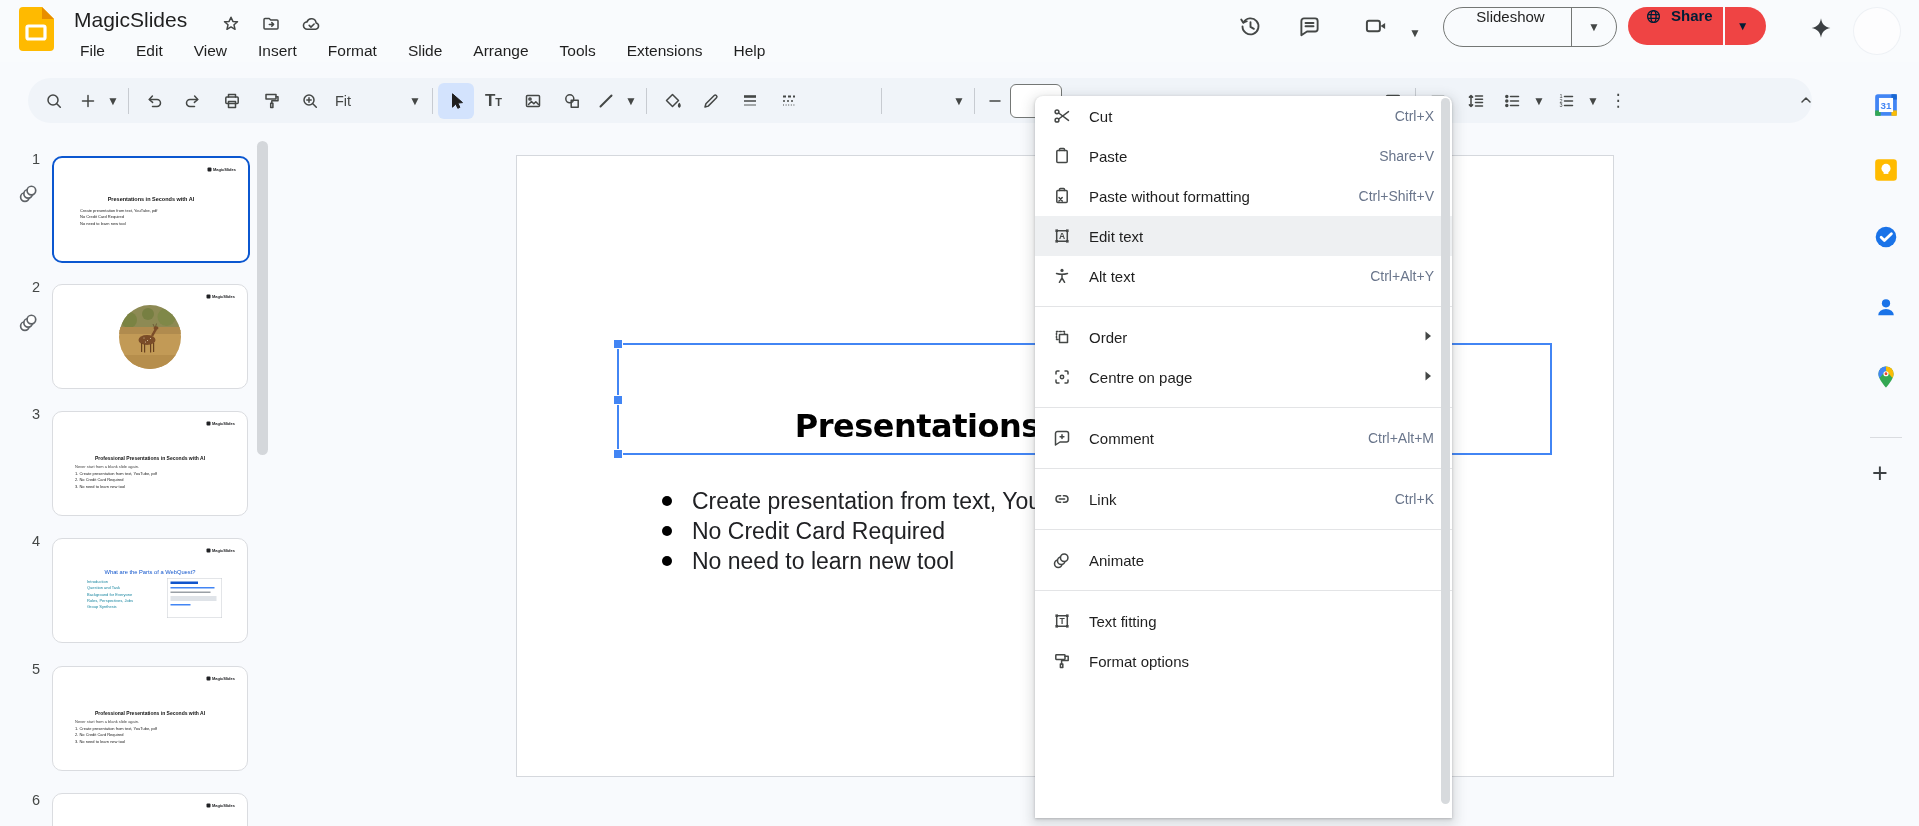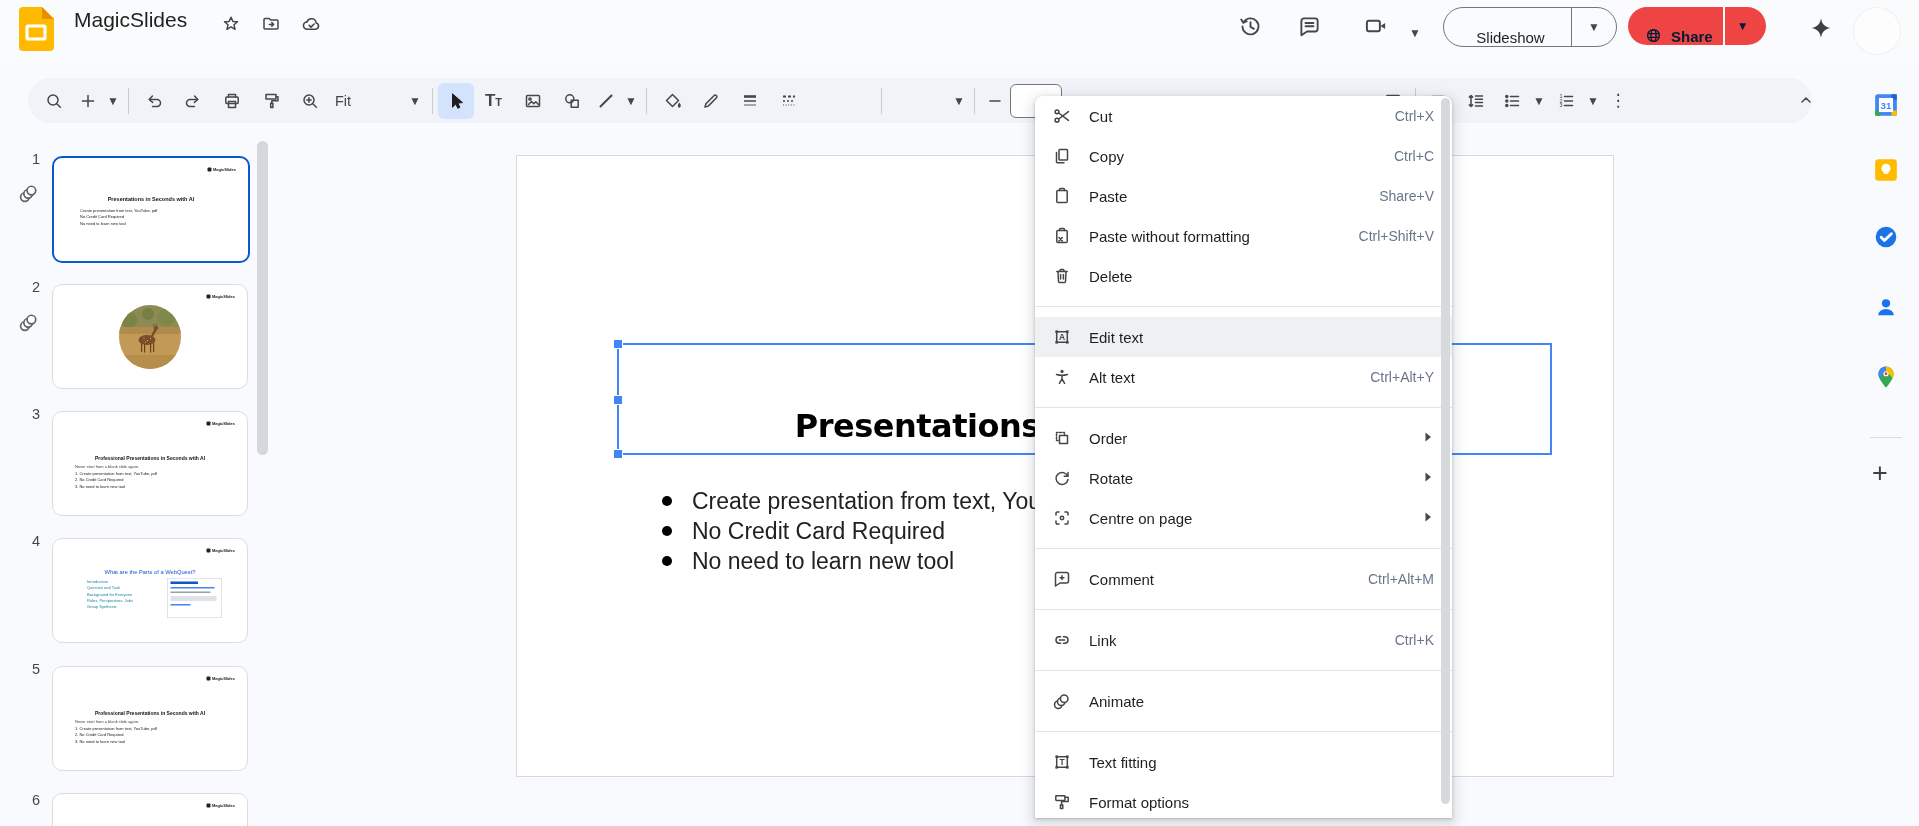--- a/index.html
+++ b/index.html
@@ -9,21 +9,21 @@
   .ic svg{display:block}
   
   #header{position:absolute;left:0;top:0;width:1919px;height:62px;background:#f9fbfd}
   #logo{position:absolute;left:18px;top:7px;width:36px;height:44px}
   #doc-title{position:absolute;left:74px;top:8px;font-size:21px;color:#1f1f1f}
   .title-ic{position:absolute;top:13px;width:22px;height:22px;color:#444746}
   #menubar{position:absolute;left:78px;top:40px;display:flex;gap:27px;font-size:15.5px;color:#1f1f1f}
   #menubar .mi{padding:2px 2px;border-radius:4px;cursor:default}
   
   .hr-ic{position:absolute;top:13px;width:26px;height:26px;color:#444746}
-  .pill{position:absolute;top:7px;height:38px;display:flex;align-items:flex-end;border-radius:20px;font-size:15px}
+  .pill{position:absolute;top:7px;height:38px;display:flex;align-items:flex-start;border-radius:20px;font-size:15px}
   #slideshow-btn{left:1443px;width:172px;border:1px solid #747775;background:#f9fbfd;color:#1f1f1f}
   #slideshow-btn .lbl{flex:1;text-align:center;padding-left:6px}
   #slideshow-btn .dd{width:44px;align-self:stretch;display:flex;align-items:center;justify-content:center;border-left:1px solid #747775}
   #share-btn{left:1628px;width:138px;background:#ef4444;color:#001d35;font-weight:bold}
   #share-btn .g{margin-left:16px;margin-right:8px;display:flex}
   #share-btn .dd{width:36px;align-self:stretch;display:flex;align-items:center;justify-content:center;border-left:2px solid #f9fbfd;margin-left:10px}
   .caret{font-size:12px;color:#444746;line-height:1}
   #avatar{position:absolute;left:1854px;top:8px;width:46px;height:46px;border-radius:50%;background:#fdfdfe;box-shadow:0 0 0 1px #eef1f5}
   
   #toolbar{position:absolute;left:28px;top:78px;width:1784px;height:45px;background:#f0f4f9;border-radius:23px}
@@ -102,20 +102,43 @@
         <path d="M8.3 10.4h4.2M10.8 8.6l1.8 1.8-1.8 1.8"></path>
       </svg>
   </span>
   <span class="title-ic ic" style="left:300px">
     <svg width="21" height="21" viewBox="0 0 20 20" fill="none" stroke="currentColor" stroke-width="1.5" stroke-linecap="round" stroke-linejoin="round">
         <path d="M6 14.5a3.5 3.5 0 0 1-.3-7A4.5 4.5 0 0 1 14.4 8.6a3 3 0 0 1-.4 5.9z"></path>
         <path d="M7.8 10.8l1.7 1.7 3-3"></path>
       </svg>
   </span>
 
+  <div id="menubar">
+
+      <span class="mi">File</span>
+
+      <span class="mi">Edit</span>
+
+      <span class="mi">View</span>
+
+      <span class="mi">Insert</span>
+
+      <span class="mi">Format</span>
+
+      <span class="mi">Slide</span>
+
+      <span class="mi">Arrange</span>
+
+      <span class="mi">Tools</span>
+
+      <span class="mi">Extensions</span>
+
+      <span class="mi">Help</span>
+
+  </div>
 
   <span class="hr-ic ic" style="left:1237px">
     <svg width="25" height="25" viewBox="0 0 20 20" fill="none" stroke="currentColor" stroke-width="1.5" stroke-linecap="round" stroke-linejoin="round">
         <path d="M4.4 6.8A6.4 6.4 0 1 1 3.6 10"></path>
         <path d="M2.6 4.4l1.6 2.6 2.8-1.2"></path>
         <path d="M10 6.6v3.7l2.7 1.6"></path>
       </svg>
   </span>
   <span class="hr-ic ic" style="left:1296px">
     <svg width="25" height="25" viewBox="0 0 20 20" fill="none" stroke="currentColor" stroke-width="1.5" stroke-linecap="round" stroke-linejoin="round">
@@ -500,31 +523,20 @@
           <circle cx="5" cy="5.8" r="1.9"></circle>
           <circle cx="5" cy="14.2" r="1.9"></circle>
           <path d="M6.7 7 16.5 14.4M6.7 13 16.5 5.6"></path>
         </svg>
       </span>
       <span class="lbl">Cut</span>
       <span class="shortcut">Ctrl+X</span>
 
     </div>
 
-    <div class="menu-item">
-      <span class="mic ic">
-        <svg width="20" height="20" viewBox="0 0 20 20" fill="none" stroke="currentColor" stroke-width="1.5" stroke-linecap="round" stroke-linejoin="round">
-          <rect x="7" y="3.5" width="8.5" height="10.5" rx=".8"></rect>
-          <path d="M4.5 6.5V16a.8.8 0 0 0 .8.8H12"></path>
-        </svg>
-      </span>
-      <span class="lbl">Copy</span>
-      <span class="shortcut">Ctrl+C</span>
-
-    </div>
 
     <div class="menu-item">
       <span class="mic ic">
         <svg width="20" height="20" viewBox="0 0 20 20" fill="none" stroke="currentColor" stroke-width="1.5" stroke-linecap="round" stroke-linejoin="round">
           <rect x="4.8" y="4.5" width="10.4" height="12" rx="1"></rect>
           <path d="M7.5 4.5V3.4a.9.9 0 0 1 .9-.9h3.2a.9.9 0 0 1 .9.9v1.1"></path>
         </svg>
       </span>
       <span class="lbl">Paste</span>
       <span class="shortcut">Share+V</span>
@@ -537,32 +549,20 @@
           <rect x="4.8" y="4.5" width="10.4" height="12" rx="1"></rect>
           <path d="M7.5 4.5V3.4a.9.9 0 0 1 .9-.9h3.2a.9.9 0 0 1 .9.9v1.1"></path>
           <path d="M7 11.5l3.2 3.6M10.2 11.5 7 15.1"></path>
         </svg>
       </span>
       <span class="lbl">Paste without formatting</span>
       <span class="shortcut">Ctrl+Shift+V</span>
 
     </div>
 
-    <div class="menu-item div-after">
-      <span class="mic ic">
-        <svg width="20" height="20" viewBox="0 0 20 20" fill="none" stroke="currentColor" stroke-width="1.5" stroke-linecap="round" stroke-linejoin="round">
-          <path d="M4.8 5.5h10.4M8 5.5V4.4a.9.9 0 0 1 .9-.9h2.2a.9.9 0 0 1 .9.9v1.1"></path>
-          <path d="M6 5.5l.5 10a1 1 0 0 0 1 .9h5a1 1 0 0 0 1-.9l.5-10"></path>
-          <path d="M8.6 8.5v4.5M11.4 8.5v4.5"></path>
-        </svg>
-      </span>
-      <span class="lbl">Delete</span>
-      <span class="shortcut"></span>
-
-    </div>
 
     <div class="menu-item hl">
       <span class="mic ic">
         <svg width="20" height="20" viewBox="0 0 20 20" fill="none" stroke="currentColor" stroke-width="1.5" stroke-linecap="round" stroke-linejoin="round">
           <rect x="4.7" y="4.7" width="10.6" height="10.6"></rect>
           <rect x="3.4" y="3.4" width="2.6" height="2.6" fill="currentColor" stroke="none"></rect>
           <rect x="14" y="3.4" width="2.6" height="2.6" fill="currentColor" stroke="none"></rect>
           <rect x="3.4" y="14" width="2.6" height="2.6" fill="currentColor" stroke="none"></rect>
           <rect x="14" y="14" width="2.6" height="2.6" fill="currentColor" stroke="none"></rect>
           <text x="10" y="13" font-size="8.5" font-weight="bold" text-anchor="middle" fill="currentColor" stroke="none" font-family="Liberation Sans,sans-serif">A</text>
@@ -594,35 +594,20 @@
       </span>
       <span class="lbl">Order</span>
       <span class="shortcut"></span>
       <span class="subarrow show">
         <svg width="12" height="12" viewBox="0 0 12 12">
           <path d="M3.5 1.5 9 6 3.5 10.5z" fill="currentColor"></path>
         </svg>
       </span>
     </div>
 
-    <div class="menu-item">
-      <span class="mic ic">
-        <svg width="20" height="20" viewBox="0 0 20 20" fill="none" stroke="currentColor" stroke-width="1.5" stroke-linecap="round" stroke-linejoin="round">
-          <path d="M15.7 8.3A6 6 0 1 0 16 11.5"></path>
-          <path d="M16 4.5v3.8h-3.8"></path>
-        </svg>
-      </span>
-      <span class="lbl">Rotate</span>
-      <span class="shortcut"></span>
-      <span class="subarrow show">
-        <svg width="12" height="12" viewBox="0 0 12 12">
-          <path d="M3.5 1.5 9 6 3.5 10.5z" fill="currentColor"></path>
-        </svg>
-      </span>
-    </div>
 
     <div class="menu-item div-after">
       <span class="mic ic">
         <svg width="20" height="20" viewBox="0 0 20 20" fill="none" stroke="currentColor" stroke-width="1.5" stroke-linecap="round" stroke-linejoin="round">
           <path d="M4 7V5.2A1.2 1.2 0 0 1 5.2 4H7M13 4h1.8A1.2 1.2 0 0 1 16 5.2V7M16 13v1.8a1.2 1.2 0 0 1-1.2 1.2H13M7 16H5.2A1.2 1.2 0 0 1 4 14.8V13"></path>
           <circle cx="10" cy="10" r="1.7"></circle>
         </svg>
       </span>
       <span class="lbl">Centre on page</span>
       <span class="shortcut"></span>

